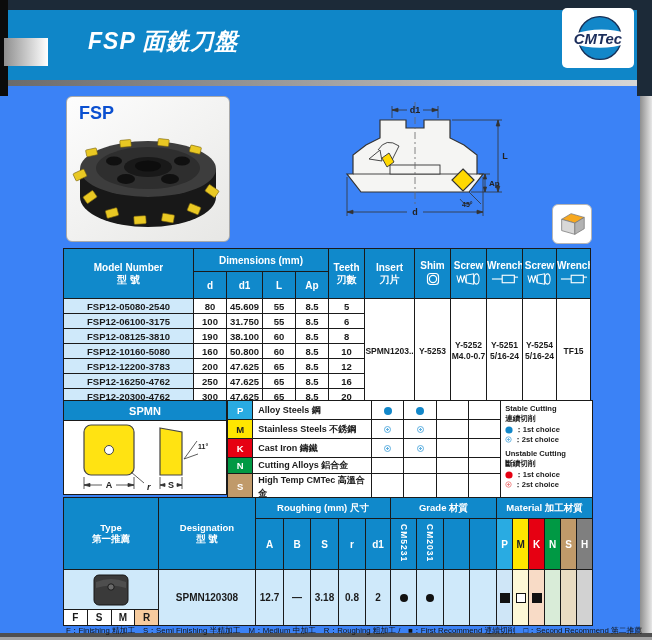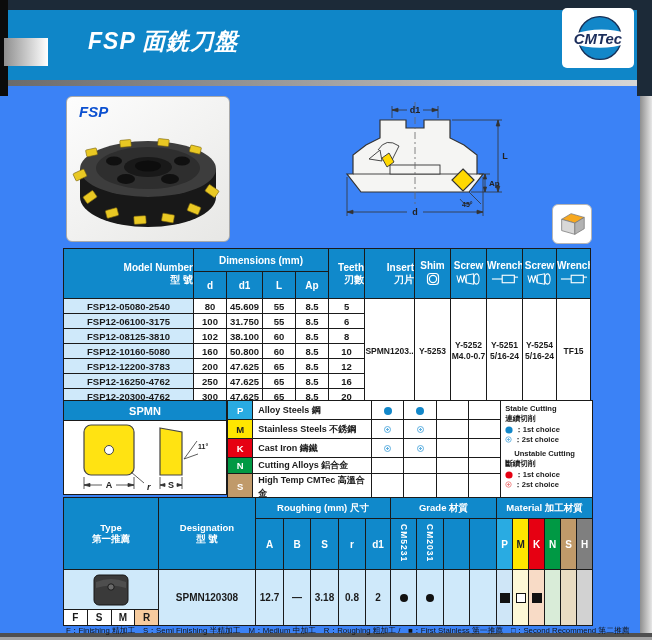--- a/index.html
+++ b/index.html
@@ -22,53 +22,53 @@
   .title{position:absolute;left:88px;top:26px;font-size:23px;font-weight:bold;
          font-style:italic;color:#fff;letter-spacing:1px;}
   .subtitle{position:absolute;left:88px;top:59px;font-size:11px;font-weight:bold;
             font-style:italic;color:#fff;letter-spacing:.5px;}
   .logo-box{position:absolute;left:562px;top:8px;width:72px;height:60px;background:#fff;
             border-radius:5px;display:flex;align-items:center;justify-content:center;}
   
   .product-box{position:absolute;left:66px;top:96px;width:164px;height:146px;
                border:1px solid #a9a9a9;border-radius:6px;
                background:linear-gradient(145deg,#fdfdfd,#e7e7e5);box-sizing:border-box;}
-  .product-label{position:absolute;left:12px;top:6px;font-size:15px;font-weight:bold;
-                 font-style:italic;color:#0b50d0;}
+  .product-label{position:absolute;left:12px;top:6px;font-size:18px;font-weight:bold;
+                 color:#0b50d0;}
   .product-photo{position:absolute;left:3px;top:24px;}
   
   .tech-drawing{position:absolute;left:330px;top:98px;}
   .cube-box{position:absolute;left:552px;top:204px;width:38px;height:38px;border:1px solid #b5b5b5;
             border-radius:6px;background:#fff;display:flex;align-items:center;justify-content:center;}
   
   table{border-collapse:collapse;table-layout:fixed;}
   td,th{border:1px solid #1a1a1a;text-align:center;vertical-align:middle;padding:0;overflow:hidden;}
   th{background:#1089cb;color:#fff;font-weight:bold;}
   
   .main-table{position:absolute;left:63px;top:248px;width:527px;font-size:10px;}
   .main-table thead tr.h1 th{height:22px;font-size:10px;}
   .main-table thead tr.h2 th{height:26px;font-size:10px;}
-  .main-table thead .two-line{line-height:1.15;text-align:right;}
+  .main-table thead .two-line{line-height:1.15;}
   .main-table tbody td{height:14px;font-size:9.5px;font-weight:bold;background:#fff;}
   .main-table .model-cell{background:#cfe9fa;}
   .main-table .shared-cell{font-size:8.5px;line-height:1.25;background:#fff;}
   .icon-wrap{height:17px;display:flex;align-items:center;justify-content:center;}
   
   .spmn-box{position:absolute;left:63px;top:400px;width:164px;height:95px;
             border:1px solid #1a1a1a;box-sizing:border-box;background:#fff;}
   .spmn-head{height:19px;background:#1089cb;color:#fff;font-size:11px;font-weight:bold;
              display:flex;align-items:center;justify-content:center;border-bottom:1px solid #1a1a1a;}
   .materials-table{position:absolute;left:227px;top:400px;width:366px;height:95px;}
   .materials-table td{height:14.8px;}
   .materials-table .code-cell{font-size:9.5px;font-weight:bold;width:25px;}
   .materials-table .name-cell{font-size:9px;font-weight:bold;text-align:left;padding-left:5px;background:#fff;}
   .materials-table .dotcell{background:#fff;width:32px;}
   .legend-cell{background:#fff;text-align:left;vertical-align:top;padding:3px 4px;width:91px;}
   .legend-line{display:flex;align-items:center;gap:2px;font-size:7.6px;font-weight:bold;line-height:1.35;}
-  .legend-line.gap{margin-top:4px;margin-left:9px;}
+  .legend-line.gap{margin-top:4px;}
   .dot{display:inline-block;width:8px;height:8px;border-radius:50%;vertical-align:middle;}
   .dot.solid{background:var(--c);}
   .dot.hollow{width:5px;height:5px;border:1.6px solid var(--c);
               background:radial-gradient(circle,var(--c) 0 1.3px,transparent 1.4px);}
   .dot.sm{transform:scale(.9);}
   
   .insert-table{position:absolute;left:63px;top:497px;width:529px;}
   .insert-table tr.h1 th{height:20px;font-size:9.5px;}
   .insert-table tr.h2 th{height:50px;font-size:10px;}
   .insert-table .vtext{writing-mode:vertical-rl;font-size:8.5px;font-weight:bold;
@@ -317,21 +317,21 @@
         <tr>
           <td class="model-cell">FSP12-06100-3175</td>
           <td>100</td>
           <td>31.750</td>
           <td>55</td>
           <td>8.5</td>
           <td>6</td>
         </tr>
         <tr>
           <td class="model-cell">FSP12-08125-3810</td>
-          <td>102</td>
+          <td>190</td>
           <td>38.100</td>
           <td>60</td>
           <td>8.5</td>
           <td>8</td>
         </tr>
         <tr>
           <td class="model-cell">FSP12-10160-5080</td>
           <td>160</td>
           <td>50.800</td>
           <td>60</td>
@@ -575,14 +575,14 @@
         <td style="background: rgb(207, 230, 247);"><span class="sq filled"></span></td>
         <td style="background: rgb(253, 248, 214);"><span class="sq hollow"></span></td>
         <td style="background: rgb(248, 219, 198);"><span class="sq filled"></span></td>
         <td style="background: rgb(217, 236, 216);"></td>
         <td style="background: rgb(233, 220, 194);"></td>
         <td style="background: rgb(210, 210, 210);"></td>
       </tr>
     </tbody>
   </table>
 
-  <div class="footnote">F：Finishing 精加工　S：Semi Finishing 半精加工　M：Medium 中加工　R：Roughing 粗加工 /　■：First Stainless 第一推薦　□：Second Recommend 第二推薦</div>
+  <div class="footnote">F：Finishing 精加工　S：Semi Finishing 半精加工　M：Medium 中加工　R：Roughing 粗加工 /　■：First Recommend 連續切削　□：Second Recommend 第二推薦</div>
 </div>
 
 </body></html>

